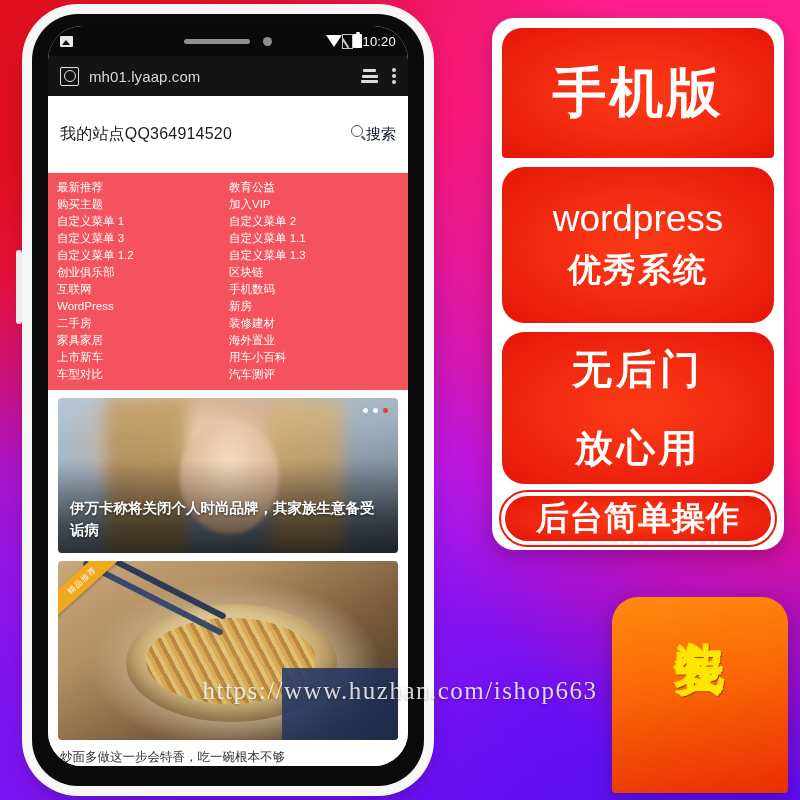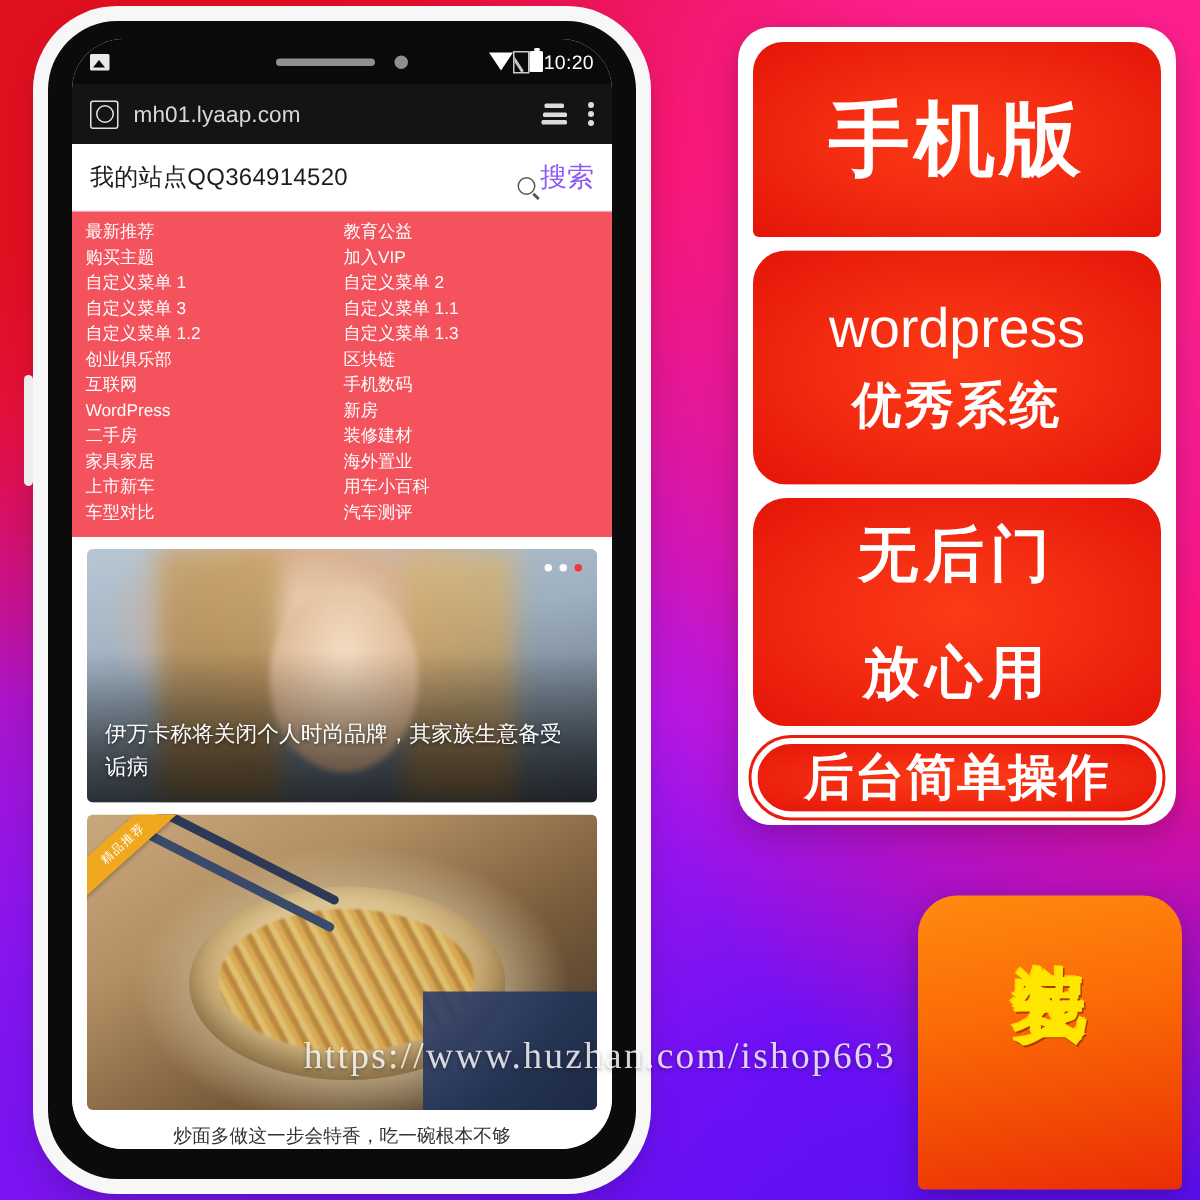--- a/index.html
+++ b/index.html
@@ -68,24 +68,24 @@
   .tabs-ico span{display:block;height:3px;background:#dcdcdc;border-radius:1px;}
   .tabs-ico span:nth-child(1){width:13px;margin-left:2px;}
   .tabs-ico span:nth-child(2){width:16px;margin-left:1px;}
   .tabs-ico span:nth-child(3){width:17px;}
   .kebab{width:4px;height:16px;display:flex;flex-direction:column;justify-content:space-between;}
   .kebab span{display:block;width:4px;height:4px;background:#dcdcdc;border-radius:50%;}
 
   
   .siteheader{
     flex:0 0 44px;background:#fff;display:flex;align-items:center;
-    padding:0 12px;border-bottom:1px solid #f0f0f0;
+    padding:16px 12px;border-bottom:1px solid #f0f0f0;
   }
   .sitetitle{font-size:16px;color:#1d1d1d;letter-spacing:.2px;}
-  .searchbtn{margin-left:auto;display:flex;align-items:flex-end;gap:3px;color:#8b5cf6;font-size:18px;}
+  .searchbtn{margin-left:auto;display:flex;align-items:flex-start;gap:3px;color:#0f172a;font-size:15px;}
   .mag{width:10px;height:10px;border:1.6px solid #555;border-radius:50%;position:relative;}
   .mag:after{content:"";position:absolute;right:-4px;bottom:-3px;width:5px;height:1.6px;background:#555;transform:rotate(45deg);}
 
   
   .menugrid{
     flex:0 0 auto;background:#f4525c;
     display:grid;grid-template-columns:repeat(2,1fr);
     padding:6px 8px 7px 8px;
   }
   .menuitem{
@@ -103,21 +103,21 @@
   .hero-hair-l{position:absolute;left:14%;top:0;width:24%;height:100%;
       background:linear-gradient(180deg,#c8a36a,#8e6c3c);filter:blur(7px);opacity:.85;}
   .hero-hair-r{position:absolute;right:16%;top:0;width:22%;height:100%;
       background:linear-gradient(180deg,#d8b87c,#9b7540);filter:blur(8px);opacity:.8;}
   .hero-face{position:absolute;left:36%;top:14%;width:29%;height:74%;border-radius:50%;
       background:radial-gradient(ellipse at 50% 38%,#f4dcc2,#dbb793 70%,#c49d79 100%);filter:blur(2px);}
   .hero-shade{position:absolute;left:0;right:0;bottom:0;height:60%;
       background:linear-gradient(180deg,rgba(0,0,0,0) 0%,rgba(0,0,0,.48) 70%,rgba(0,0,0,.62) 100%);}
   .hero-title{
     position:absolute;left:12px;right:12px;bottom:12px;color:#fff;
-    font-size:14.5px;line-height:22px;font-weight:normal;text-shadow:0 1px 3px rgba(0,0,0,.6);
+    font-size:14.5px;line-height:22px;font-weight:bold;text-shadow:0 1px 3px rgba(0,0,0,.6);
   }
   .dots{position:absolute;right:10px;top:10px;display:flex;gap:5px;}
   .dots i{width:5px;height:5px;border-radius:50%;background:#fff;display:block;opacity:.95;}
   .dots i.on{background:#f0323c;}
 
   .food{height:218px;background:
       radial-gradient(ellipse at 52% 58%, #e7dcc6 0%, #cbb892 30%, rgba(203,184,146,0) 58%),
       linear-gradient(150deg,#caa87e 0%,#b38f63 30%,#7a5c3b 62%,#3c3326 100%);}
   .bowl{position:absolute;left:20%;top:24%;width:62%;height:66%;border-radius:50%;
       background:radial-gradient(ellipse at 48% 42%,#f3e7c9 0%,#d9c08b 44%,#b8955f 72%,#8d6f42 100%);
@@ -129,21 +129,21 @@
       transform:rotate(27deg);border-radius:3px;}
   .chop2{position:absolute;left:5%;top:19%;width:46%;height:6px;background:#3a4a6b;
       transform:rotate(27deg);border-radius:3px;}
   .cloth{position:absolute;right:0;bottom:0;width:34%;height:40%;
       background:linear-gradient(135deg,#2c3f6b,#18284a);opacity:.9;}
   .ribbon{
     position:absolute;left:-28px;top:10px;width:104px;height:19px;background:#f0a81e;
     transform:rotate(-42deg);display:flex;align-items:center;justify-content:center;
     color:#fff;font-size:8px;letter-spacing:1px;box-shadow:0 1px 3px rgba(0,0,0,.3);
   }
-  .caption{padding:9px 12px 0 12px;color:#333;font-size:12.5px;text-align:center;}
+  .caption{padding:9px 12px 0 12px;color:#333;font-size:12.5px;}
 
   
   #panel{
     position:absolute;left:492px;top:18px;width:292px;height:532px;
     background:#ffffff;border-radius:22px;
     display:flex;flex-direction:column;padding:10px 10px 12px 10px;box-sizing:border-box;
     box-shadow:0 6px 22px rgba(0,0,0,.22);
   }
   .blk{
     background:
@@ -182,21 +182,21 @@
     display:flex;align-items:flex-start;justify-content:center;padding-top:6px;box-sizing:border-box;
   }
   #badge .btext{
     color:#ffe600;font-size:50px;font-weight:bold;line-height:60px;
     writing-mode:vertical-rl;text-orientation:upright;letter-spacing:0px;
     text-shadow:1px 1px 0 #b43a00,-1px -1px 0 #ffd400;
   }
 
   
   #watermark{
-    position:absolute;left:0;right:0;top:686px;height:38px;
+    position:absolute;left:0;right:0;top:672px;height:38px;
     display:flex;align-items:center;justify-content:center;
     color:rgba(255,255,255,.82);font-size:25px;letter-spacing:1.5px;
     font-family:"Liberation Serif","DejaVu Serif",serif;
     text-shadow:0 1px 3px rgba(0,0,0,.35);pointer-events:none;white-space:nowrap;
   }
 </style>
 </head>
 <body>
 
 <div id="stage">

